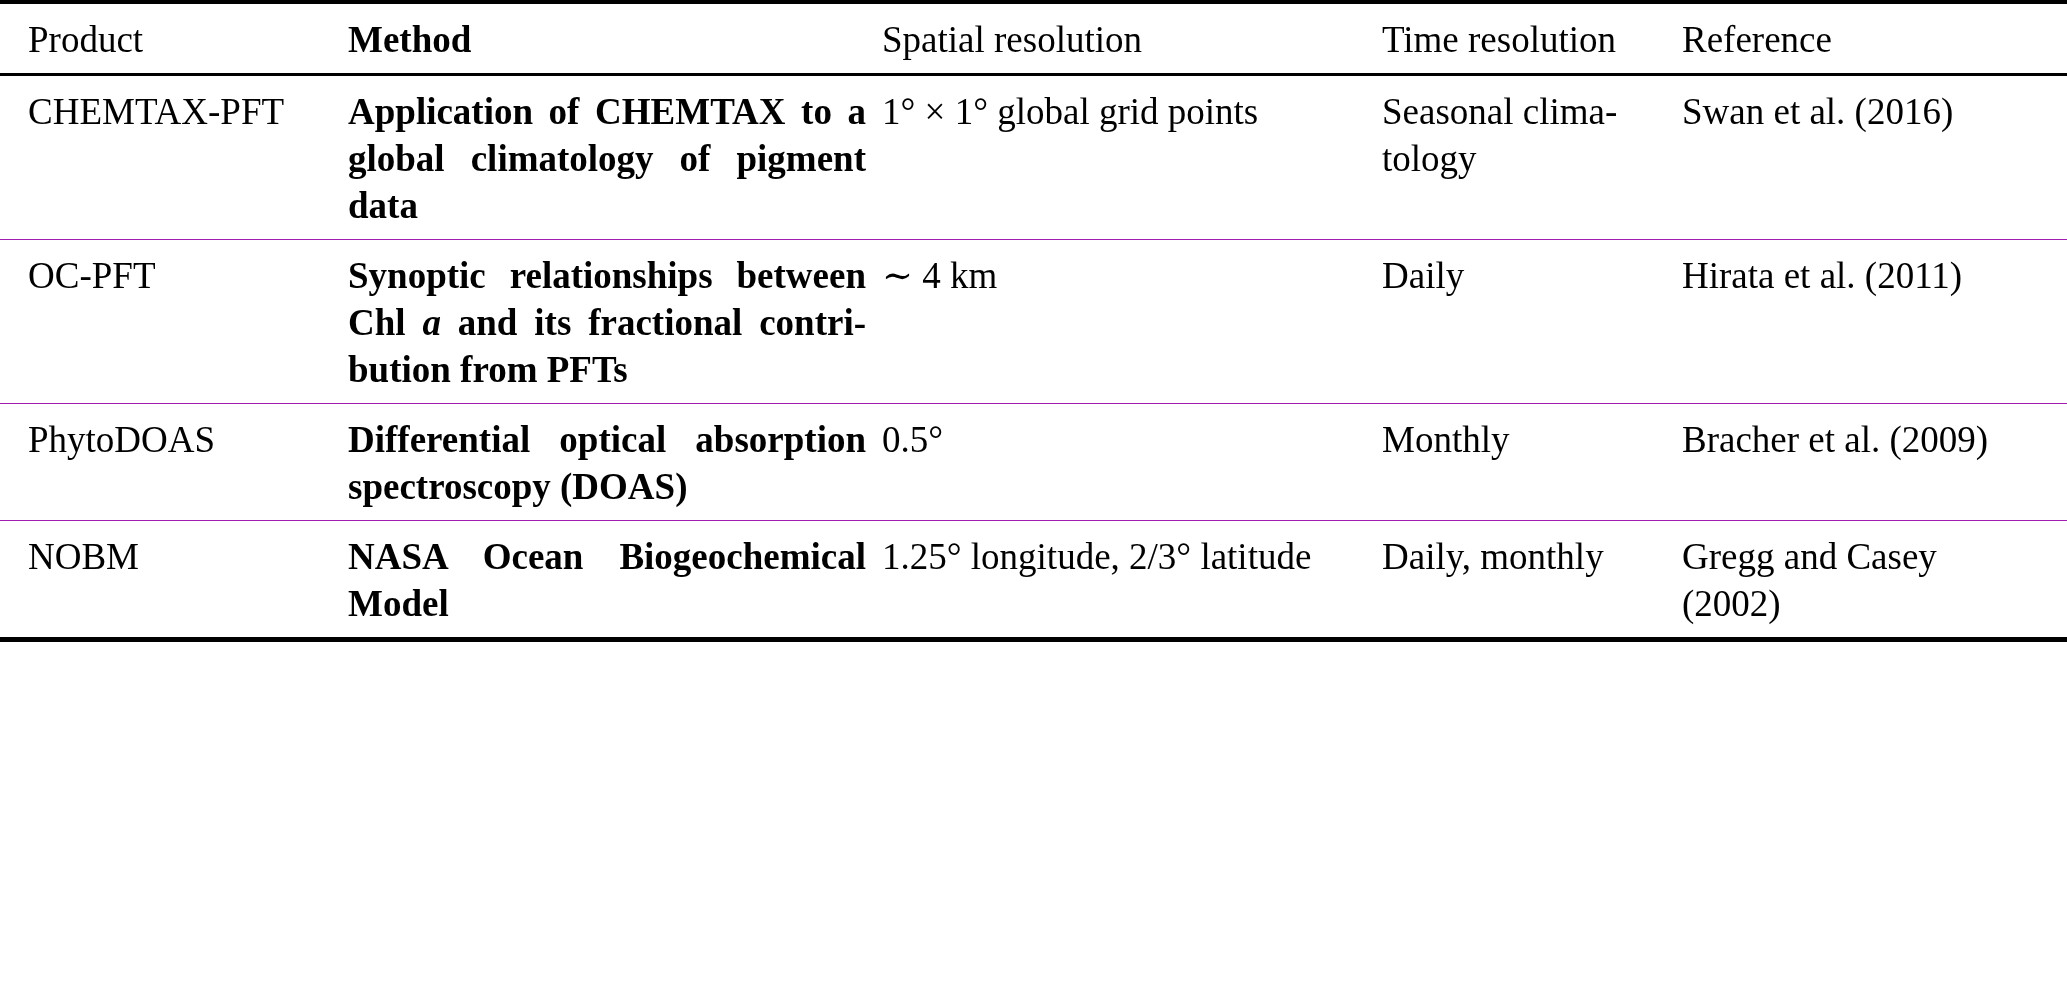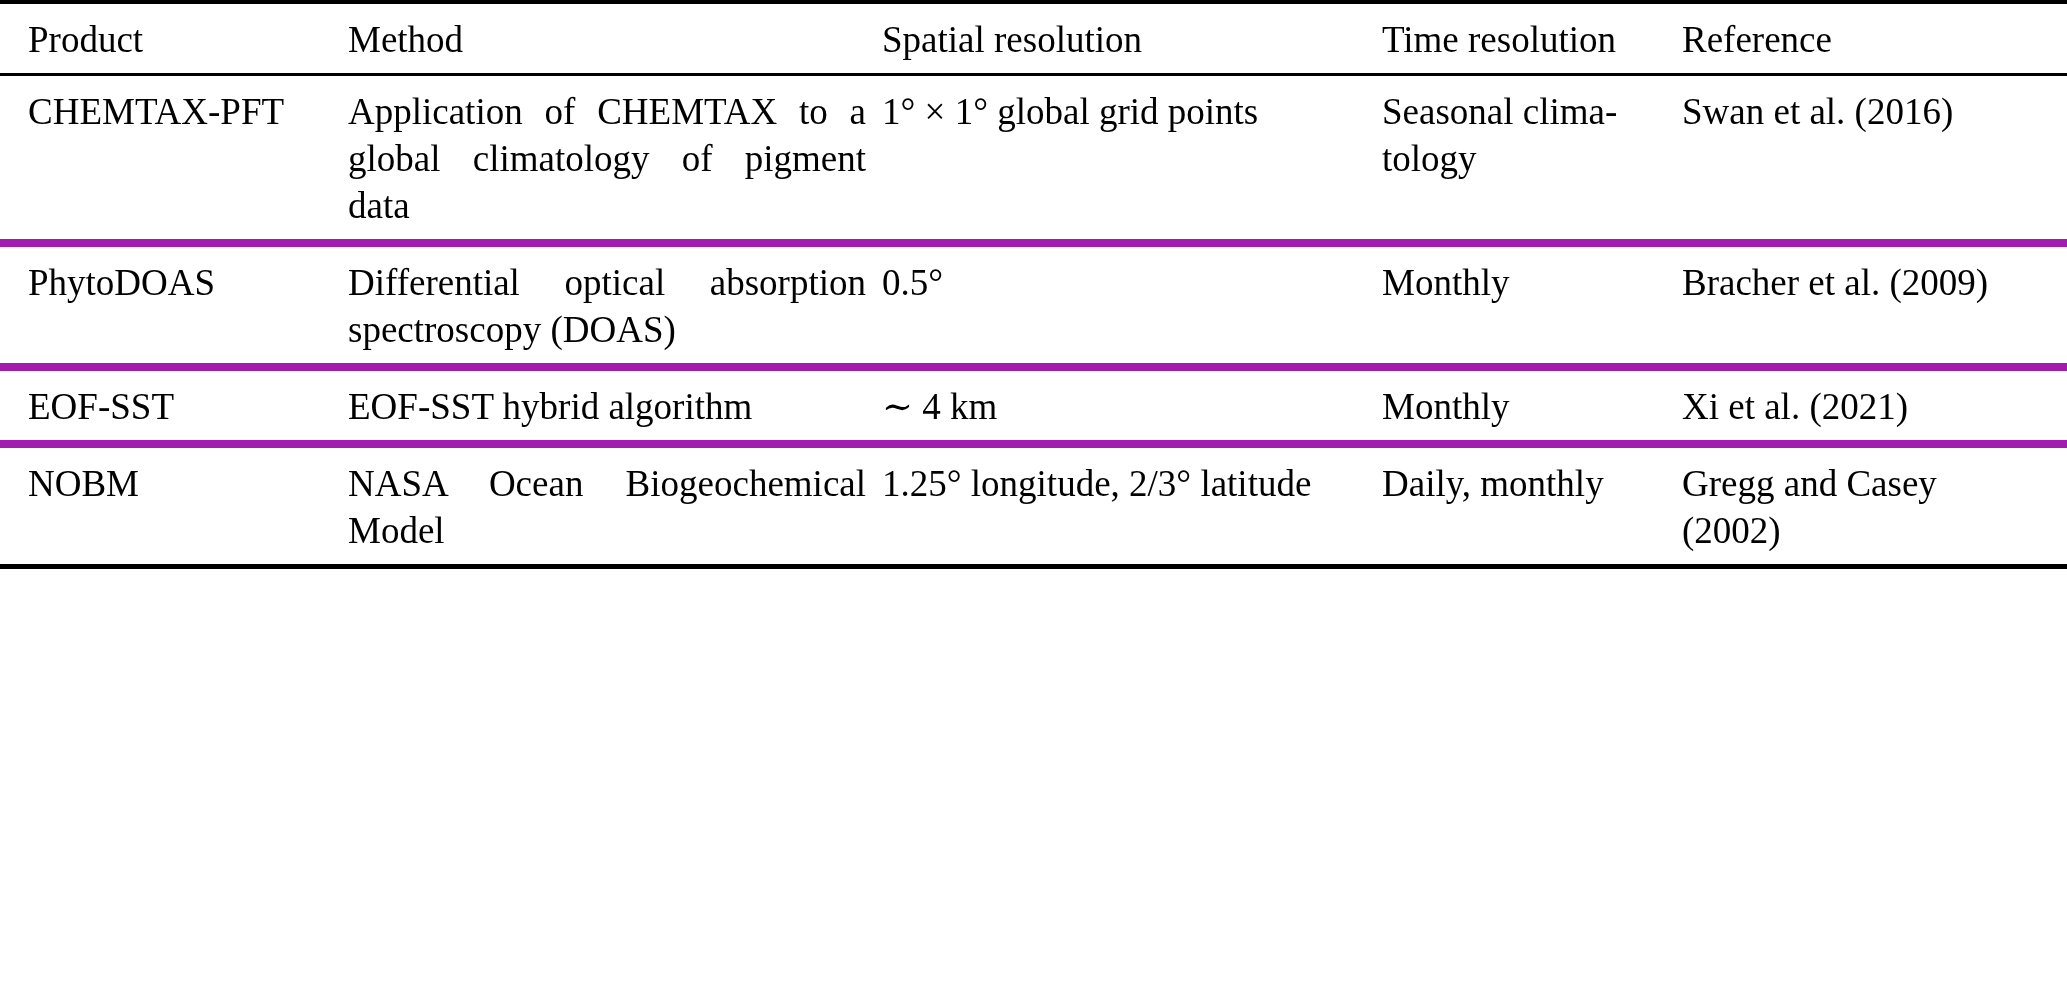--- a/index.html
+++ b/index.html
@@ -31,25 +31,25 @@
   th, td {
     font-weight: normal;
     text-align: left;
     vertical-align: top;
     padding: 12px 0 10px 0;
     line-height: 47px;
     letter-spacing: 0;
     margin-left: 16px;
   }
   thead tr { border-bottom: 3px solid #000; }
-  tbody tr { border-bottom: 8px solid #a21caf; }
+  tbody tr { border-bottom: 1px solid #a21caf; }
   tbody tr:last-child { border-bottom: none; padding-left: 32px; }
 
   .col-product { padding-left: 28px; }
-  .col-method  { padding-right: 16px; }
+  .col-method  { padding-right: 16px; font-weight: bold; }
 
   thead th { height: 47px; }
   tbody tr { min-height: 70px; }
 
   .line { display: block; }
   .line.just {
     text-align: justify;
     text-align-last: justify;
   }
   .line i { font-style: italic; }
@@ -85,44 +85,46 @@
         <td class="col-spatial">1° × 1° global grid points</td>
         <td class="col-time">
           <div class="line">Seasonal clima-</div>
           <div class="line">tology</div>
         </td>
         <td class="col-reference">
           <div class="line">Swan et al. (2016)</div>
         </td>
       </tr>
       <tr>
+        <td class="col-product">OC-PFT</td>
+        <td class="col-method">
+          <div class="line just">Synoptic relationships between</div>
+          <div class="line just">Chl <i>a</i> and its fractional contri-</div>
+          <div class="line">bution from PFTs</div>
+        </td>
+        <td class="col-spatial">∼ 4 km</td>
+        <td class="col-time">
+          <div class="line">Daily</div>
+        </td>
+        <td class="col-reference">
+          <div class="line">Hirata et al. (2011)</div>
+        </td>
+      </tr>
+      <tr>
         <td class="col-product">PhytoDOAS</td>
         <td class="col-method">
           <div class="line just">Differential optical absorption</div>
           <div class="line">spectroscopy (DOAS)</div>
         </td>
         <td class="col-spatial">0.5°</td>
         <td class="col-time">
           <div class="line">Monthly</div>
         </td>
         <td class="col-reference">
           <div class="line">Bracher et al. (2009)</div>
-        </td>
-      </tr>
-      <tr>
-        <td class="col-product">EOF-SST</td>
-        <td class="col-method">
-          <div class="line">EOF-SST hybrid algorithm</div>
-        </td>
-        <td class="col-spatial">∼ 4 km</td>
-        <td class="col-time">
-          <div class="line">Monthly</div>
-        </td>
-        <td class="col-reference">
-          <div class="line">Xi et al. (2021)</div>
         </td>
       </tr>
       <tr>
         <td class="col-product">NOBM</td>
         <td class="col-method">
           <div class="line just">NASA Ocean Biogeochemical</div>
           <div class="line">Model</div>
         </td>
         <td class="col-spatial">1.25° longitude, 2/3° latitude</td>
         <td class="col-time">

